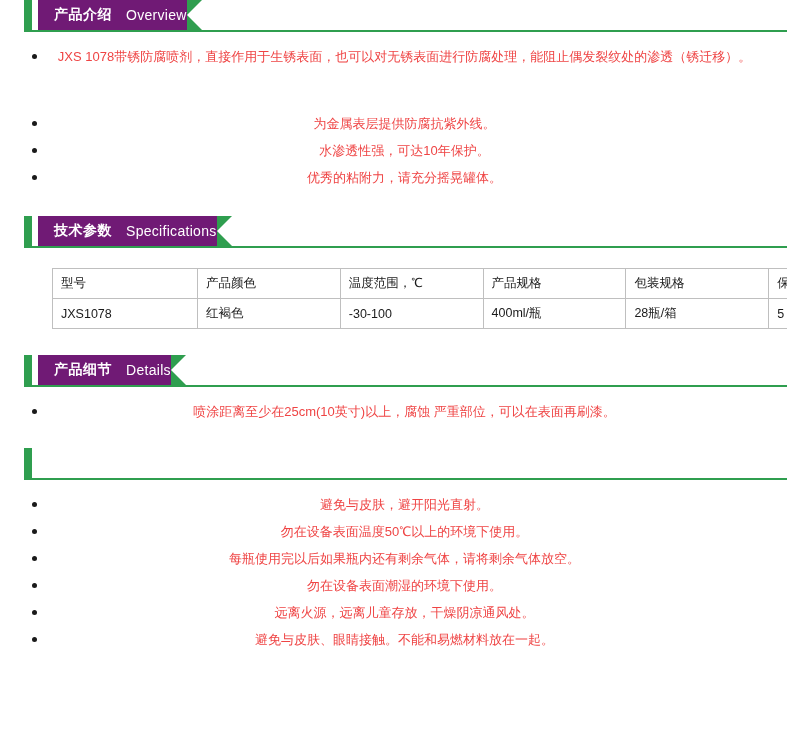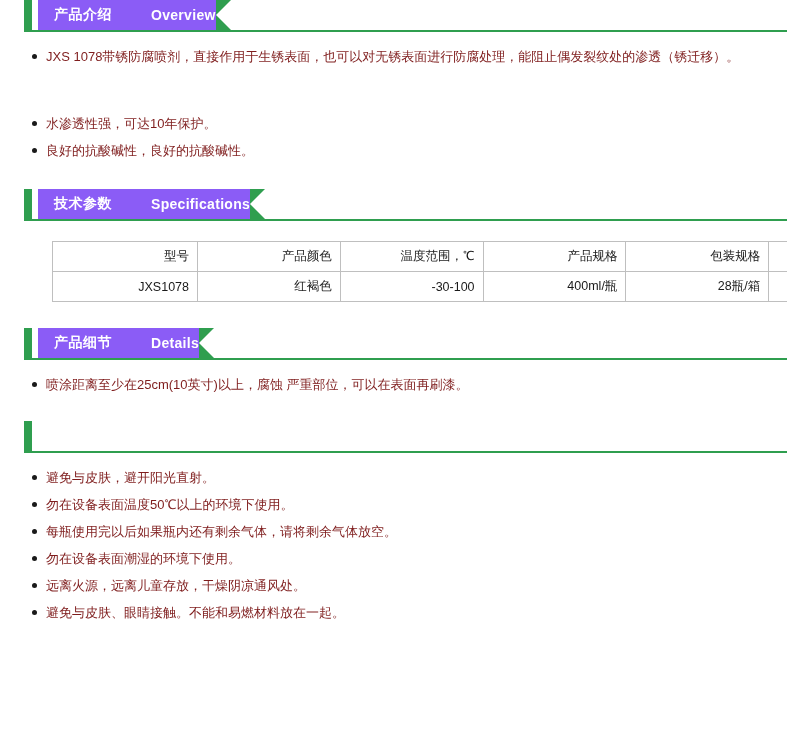--- a/index.html
+++ b/index.html
@@ -37,47 +37,46 @@
     background: #2f9e4f;
     flex: 0 0 8px;
   }
   .sec-bar-gap {
     width: 6px;
     flex: 0 0 6px;
     background: transparent;
   }
   .sec-title-block {
     position: relative;
-    background: #8b5cf6;
+    background: #701a75;
     display: flex;
     align-items: center;
     padding: 0 0 0 16px;
     color: #ffffff;
     white-space: nowrap;
-    gap: 25px;
   }
   .sec-title-block::after {
     content: "";
     position: absolute;
     right: -15px;
     top: 0;
     width: 0;
     height: 0;
     border-top: 15px solid #2f9e4f;
     border-bottom: 15px solid #2f9e4f;
     border-right: 15px solid transparent;
   }
   .sec-title-cn {
     font-size: 14px;
     font-weight: bold;
     letter-spacing: 0.5px;
   }
   .sec-title-en {
     font-size: 14px;
-    font-weight: bold;
+    font-weight: normal;
     margin-left: 14px;
     letter-spacing: 0.3px;
   }
   .sec-underline {
     margin: 0 0 0 24px;
     height: 2px;
     background: #2f9e4f;
   }
   .sec-header-wrap {
     position: relative;
@@ -86,22 +85,23 @@
   
   .bullets {
     margin: 14px 0 0 0;
     padding: 0 24px 0 46px;
     list-style: none;
   }
   .bullets li {
     position: relative;
     font-size: 13px;
     line-height: 22px;
-    color: #7f1d1d;
+    color: #ef4444;
     margin-bottom: 5px;
+    text-align: center;
   }
   .bullets li::before {
     content: "";
     position: absolute;
     left: -14px;
     top: 8px;
     width: 5px;
     height: 5px;
     border-radius: 50%;
     background: #1a1a1a;
@@ -120,21 +120,20 @@
     font-size: 12.5px;
   }
   table.spec td {
     border: 1px solid #bfbfbf;
     height: 29px;
     padding: 0 8px;
     color: #1a1a1a;
     vertical-align: middle;
     white-space: nowrap;
     overflow: hidden;
-    text-align: right;
   }
   table.spec tr.head td {
     background: #ffffff;
     font-weight: normal;
   }
   .col0 { width: 132px; }
   .col1 { width: 130px; }
   .col2 { width: 130px; }
   .col3 { width: 130px; }
   .col4 { width: 130px; }
@@ -162,22 +161,23 @@
     </div>
     <ul class="bullets">
       <li>JXS 1078带锈防腐喷剂，直接作用于生锈表面，也可以对无锈表面进行防腐处理，能阻止偶发裂纹处的渗透（锈迁移）。</li>
     </ul>
   </div>
 
   <div class="spacer-26"></div>
 
   <div class="section">
     <ul class="bullets">
+      <li>为金属表层提供防腐抗紫外线。</li>
       <li>水渗透性强，可达10年保护。</li>
-      <li>良好的抗酸碱性，良好的抗酸碱性。</li>
+      <li>优秀的粘附力，请充分摇晃罐体。</li>
     </ul>
   </div>
 
   <div class="spacer-22"></div>
 
   <div class="section">
     <div class="sec-header-wrap">
       <div class="sec-header">
         <div class="sec-bar-left"></div>
         <div class="sec-bar-gap"></div>

